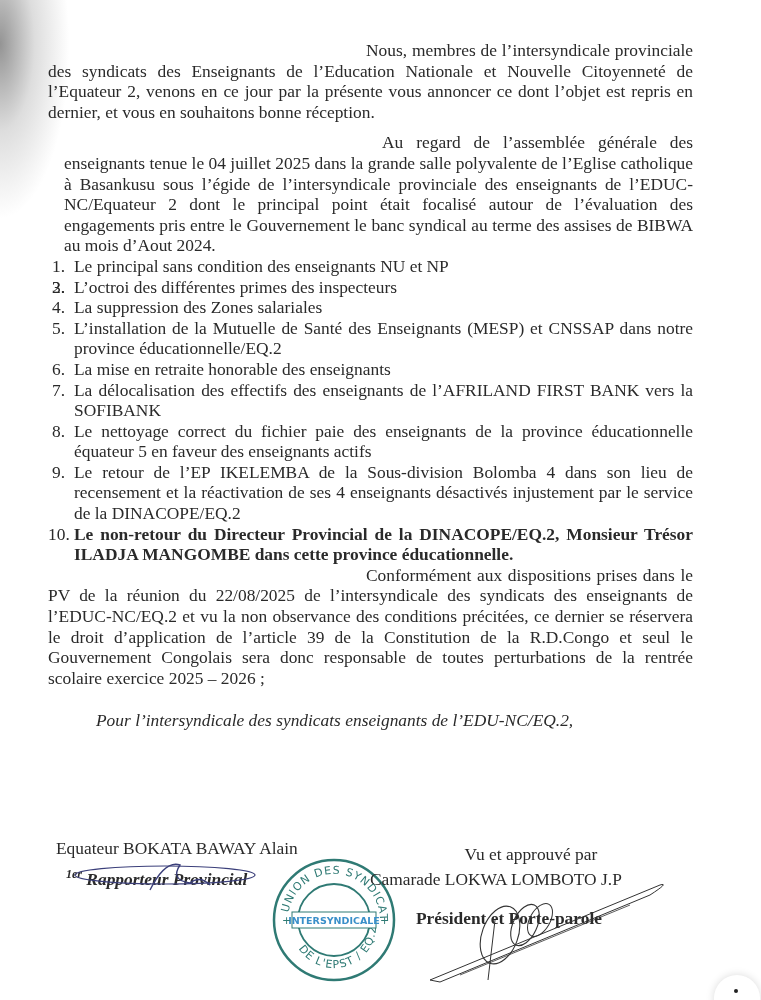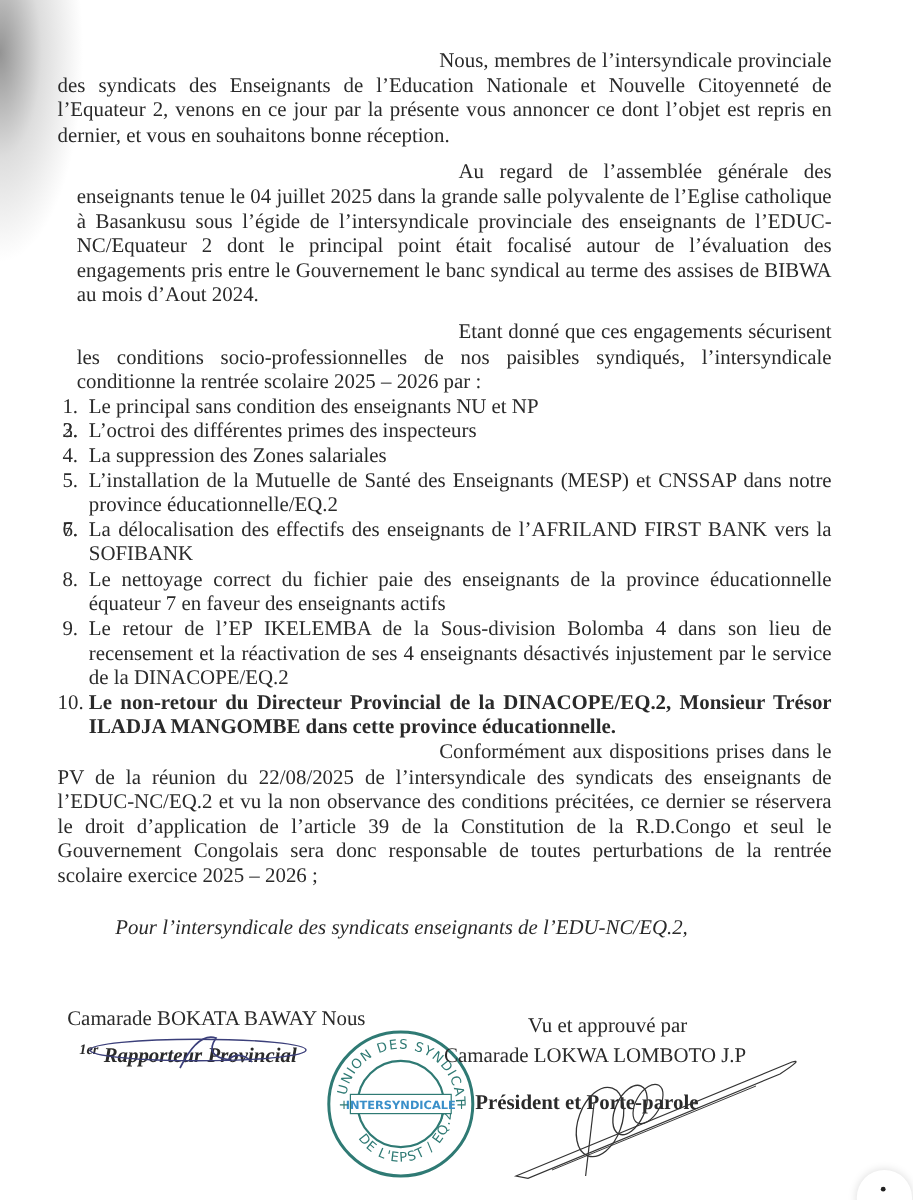--- a/index.html
+++ b/index.html
@@ -19,57 +19,56 @@
   .indent { text-indent:318px; }
   .gap { margin-top:10px;margin-left:16px; }
   ol { margin:0; padding:0; list-style:none; }
   ol li { position:relative; padding-left:26px; text-align:justify; margin:0; }
   ol li .num { position:absolute; left:4px; top:0; }
   ol li.bold { font-weight:bold; }
   ol li.bold .num { left:0; font-weight:normal; }
   .pour { margin-top:22px; padding-left:48px;font-style:italic; }
   .sign-left { position:absolute; left:56px; top:838px; font-size:17.4px; }
   .sign-left .role { font-style:italic; font-weight:bold; margin-top:8px; margin-left:10px; }
-  .sign-right { position:absolute; left:440px; top:844px; font-size:17.4px; }
+  .sign-right { position:absolute; left:440px; top:844px; font-size:17.4px;text-align:center; }
   .sign-right .name { margin-top:4px; margin-left:-70px; }
   .sign-right .role { margin-top:18px; margin-left:-44px; font-weight:bold; }
   .stamp { position:absolute; left:270px; top:856px; width:128px; height:128px; }
   .sig1 { position:absolute; left:70px; top:855px; width:190px; height:45px; }
   .sig2 { position:absolute; left:400px; top:880px; width:300px; height:110px; }
   .corner-btn { position:absolute; left:714px; top:975px; width:46px; height:46px; border-radius:50%;
     background:#fff; box-shadow:0 0 8px rgba(0,0,0,0.15); }
   .corner-btn .dot { position:absolute; left:20px; top:14px; width:4px; height:4px; border-radius:50%; background:#222; }
 </style>
 </head>
 <body>
 
 <div class="shadow"></div>
 
 <div class="page">
   <p class="p indent">Nous, membres de l’intersyndicale provinciale des syndicats des Enseignants de l’Education Nationale et Nouvelle Citoyenneté de l’Equateur 2, venons en ce jour par la présente vous annoncer ce dont l’objet est repris en dernier, et vous en souhaitons bonne réception.</p>
   <p class="p indent gap">Au regard de l’assemblée générale des enseignants tenue le 04 juillet 2025 dans la grande salle polyvalente de l’Eglise catholique à Basankusu sous l’égide de l’intersyndicale provinciale des enseignants de l’EDUC-NC/Equateur 2 dont le principal point était focalisé autour de l’évaluation des engagements pris entre le Gouvernement le banc syndical au terme des assises de BIBWA au mois d’Aout 2024.</p>
-  <p class="p indent gap">Etant donné que ces engagements sécurisent les conditions socio-professionnelles de nos paisibles syndiqués, l’intersyndicale conditionne la rentrée scolaire 2025 – 2026 par :</p>
   <ol id="cond-list">
       <li><span class="num">1.</span><span>Le principal sans condition des enseignants NU et NP</span></li>
       <li><span class="num">2.</span></li>
       <li><span class="num">3.</span><span>L’octroi des différentes primes des inspecteurs</span></li>
       <li><span class="num">4.</span><span>La suppression des Zones salariales</span></li>
       <li><span class="num">5.</span><span>L’installation de la Mutuelle de Santé des Enseignants (MESP) et CNSSAP dans notre province éducationnelle/EQ.2</span></li>
-      <li><span class="num">6.</span></li>
+      <li><span class="num">6.</span><span>La mise en retraite honorable des enseignants</span></li>
       <li><span class="num">7.</span><span>La délocalisation des effectifs des enseignants de l’AFRILAND FIRST BANK vers la SOFIBANK</span></li>
-      <li><span class="num">8.</span><span>Le nettoyage correct du fichier paie des enseignants de la province éducationnelle équateur 7 en faveur des enseignants actifs</span></li>
+      <li><span class="num">8.</span><span>Le nettoyage correct du fichier paie des enseignants de la province éducationnelle équateur 5 en faveur des enseignants actifs</span></li>
       <li><span class="num">9.</span><span>Le retour de l’EP IKELEMBA de la Sous-division Bolomba 4 dans son lieu de recensement et la réactivation de ses 4 enseignants désactivés injustement par le service de la DINACOPE/EQ.2</span></li>
       <li class="bold"><span class="num">10.</span><span>Le non-retour du Directeur Provincial de la DINACOPE/EQ.2, Monsieur Trésor ILADJA MANGOMBE dans cette province éducationnelle.</span></li>
     </ol>
   <p class="p indent">Conformément aux dispositions prises dans le PV de la réunion du 22/08/2025 de l’intersyndicale des syndicats des enseignants de l’EDUC-NC/EQ.2 et vu la non observance des conditions précitées, ce dernier se réservera le droit d’application de l’article 39 de la Constitution de la R.D.Congo et seul le Gouvernement Congolais sera donc responsable de toutes perturbations de la rentrée scolaire exercice 2025 – 2026 ;</p>
   <p class="p pour">Pour l’intersyndicale des syndicats enseignants de l’EDU-NC/EQ.2,</p>
 </div>
 
 <div class="sign-left">
-  <div>Camarade BOKATA BAWAY Nous</div>
+  <div>Equateur BOKATA BAWAY Alain</div>
   <div class="role"><span style="font-size:12px;vertical-align:super;margin-top:17px;">1er</span> <span>Rapporteur Provincial</span></div>
 </div>
 
 <svg class="sig1" viewBox="0 0 190 45">
   <ellipse cx="95" cy="20" rx="90" ry="9" fill="none" stroke="#3b3f7a" stroke-width="1.2"></ellipse>
   <path d="M80 35 Q95 5 110 10 Q100 25 120 28 Q130 20 140 30" fill="none" stroke="#3b3f7a" stroke-width="1.4"></path>
 </svg>
 
 <svg class="stamp" viewBox="0 0 128 128">
   <defs>

